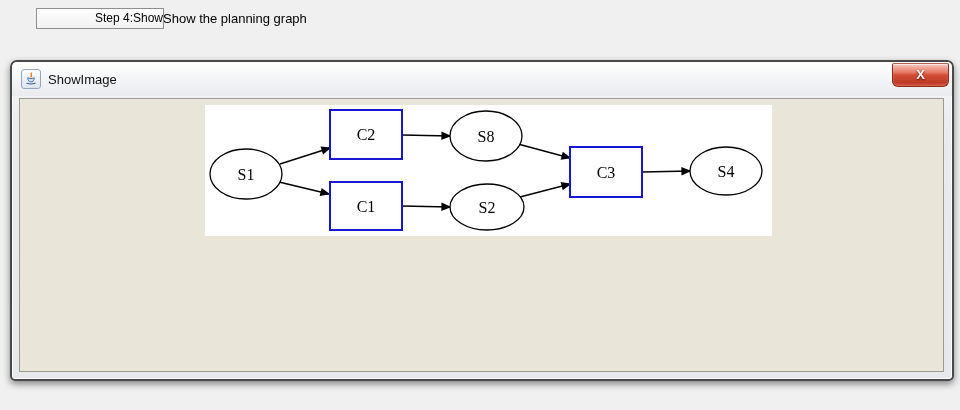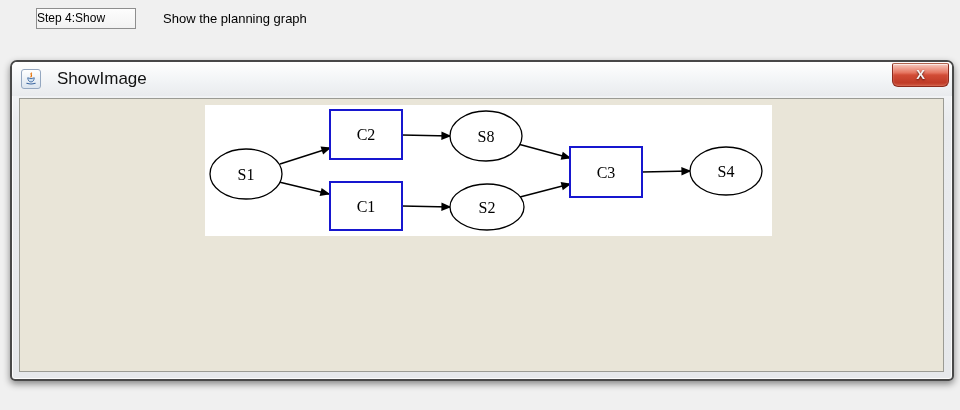--- a/index.html
+++ b/index.html
@@ -8,27 +8,27 @@
     position: relative;
     background: #f0f0f0;
     font-family: "Liberation Sans", sans-serif;
     overflow: hidden;
   }
 
   
   .step-button {
     position: absolute;
     left: 36px; top: 8px;
-    width: 100px; height: 21px;
+    width: 128px; height: 21px;
     background: linear-gradient(#fdfdfd, #f2f2f2);
     border: 1px solid #8e8e8e;
     font-family: "Liberation Sans", sans-serif;
     font-size: 12px;
     color: #000;
-    text-align: left;
+    text-align: right;
     line-height: 19px;
     cursor: default;
   }
   .toolbar-caption {
     position: absolute;
     left: 163px; top: 8px;
     height: 21px;
     line-height: 21px;
     font-size: 13px;
     color: #000;
@@ -58,22 +58,22 @@
     width: 20px; height: 20px;
     border: 1px solid #94a7c0;
     border-radius: 3px;
     background: linear-gradient(#ffffff, #dbe4ee);
     display: flex;
     align-items: center;
     justify-content: center;
     flex: 0 0 auto;
   }
   .window-title {
-    margin-left: 16px;
-    font-size: 17px;
+    margin-left: 7px;
+    font-size: 13px;
     color: #121212;
     white-space: nowrap;
   }
   .close-button {
     position: absolute;
     top: 1px; right: 3px;
     width: 57px; height: 24px;
     border: 1px solid #8d2a1c;
     border-top: 1px solid #b0644f;
     border-radius: 2px 2px 6px 6px;

